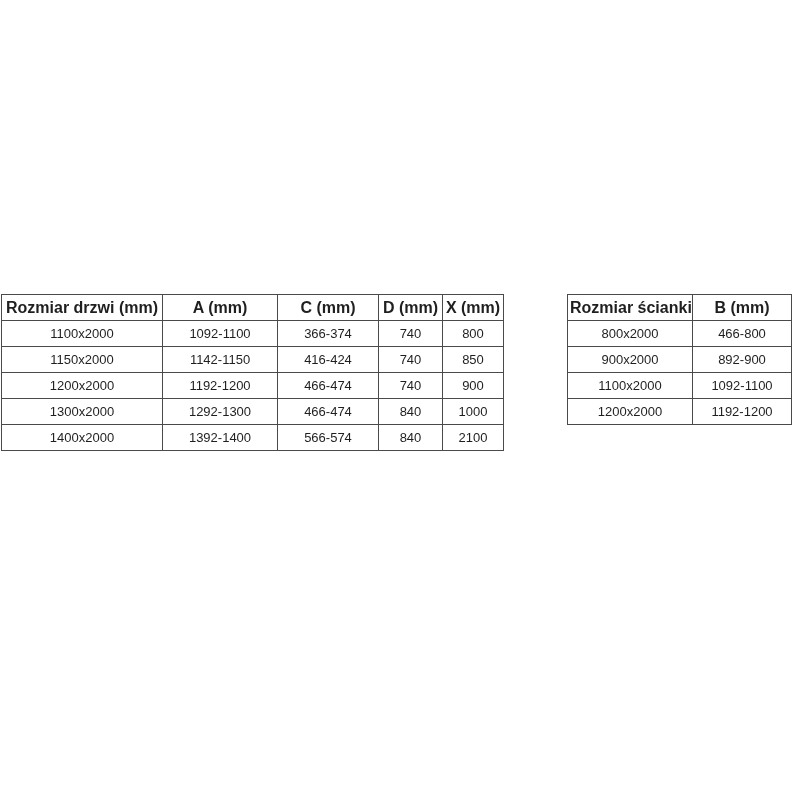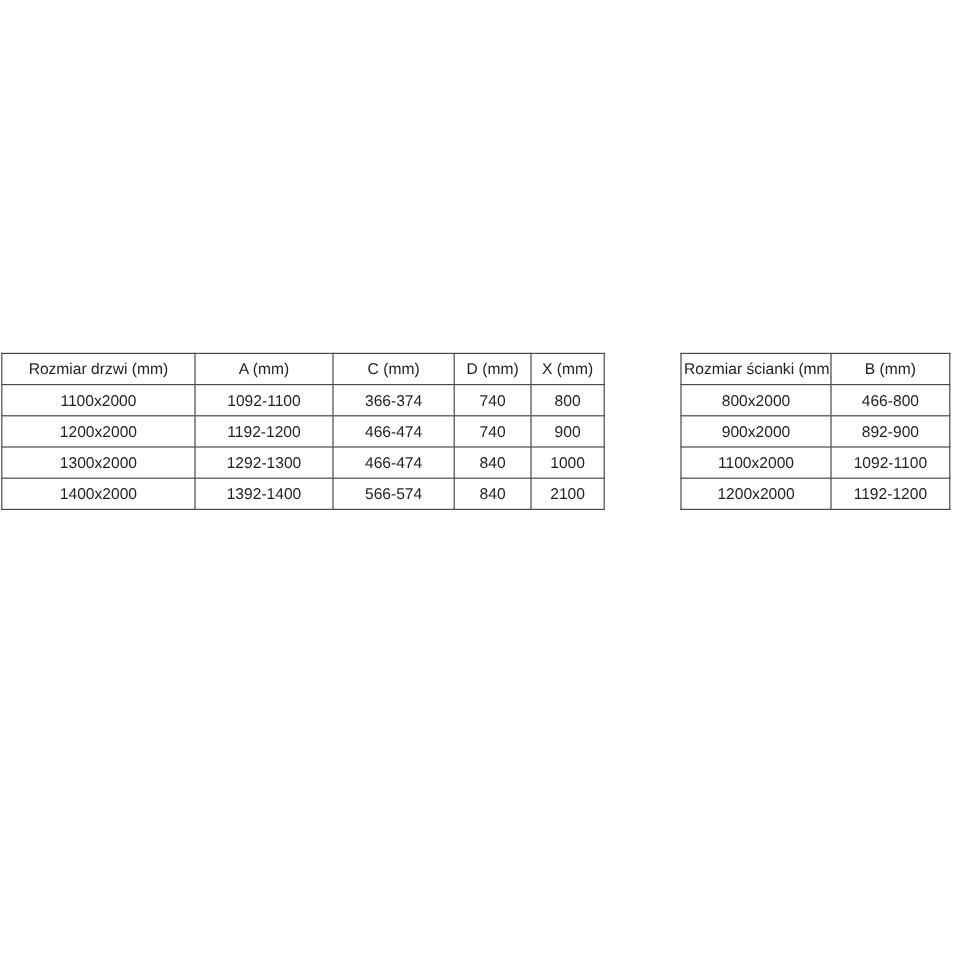--- a/index.html
+++ b/index.html
@@ -26,22 +26,22 @@
   table.spec-table td {
     border: 1px solid #4a4a4a;
     text-align: center;
     vertical-align: middle;
     padding: 0 2px;
     height: 25px;
     overflow: hidden;
     white-space: nowrap;
   }
   table.spec-table th {
-    font-weight: normal;
-    font-size: 13px;
+    font-weight: bold;
+    font-size: 16px;
     text-align: center;
   }
   #door-table {
     left: 1px;
     top: 294px;
     width: 502px;
   }
   #wall-table {
     left: 567px;
     top: 294px;
@@ -77,20 +77,27 @@
         <th>X (mm)</th>
       </tr>
   </thead>
   <tbody>
       <tr>
         <td>1100x2000</td>
         <td>1092-1100</td>
         <td>366-374</td>
         <td>740</td>
         <td>800</td>
+      </tr>
+      <tr>
+        <td>1150x2000</td>
+        <td>1142-1150</td>
+        <td>416-424</td>
+        <td>740</td>
+        <td>850</td>
       </tr>
       <tr>
         <td>1200x2000</td>
         <td>1192-1200</td>
         <td>466-474</td>
         <td>740</td>
         <td>900</td>
       </tr>
       <tr>
         <td>1300x2000</td>

